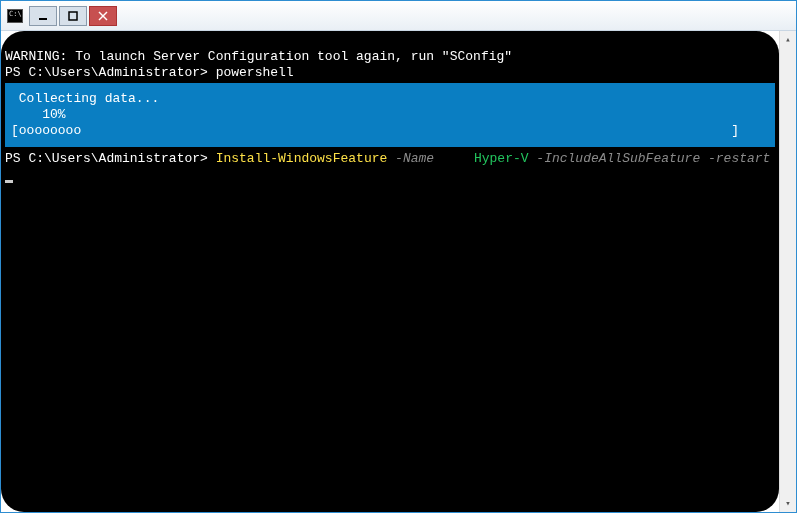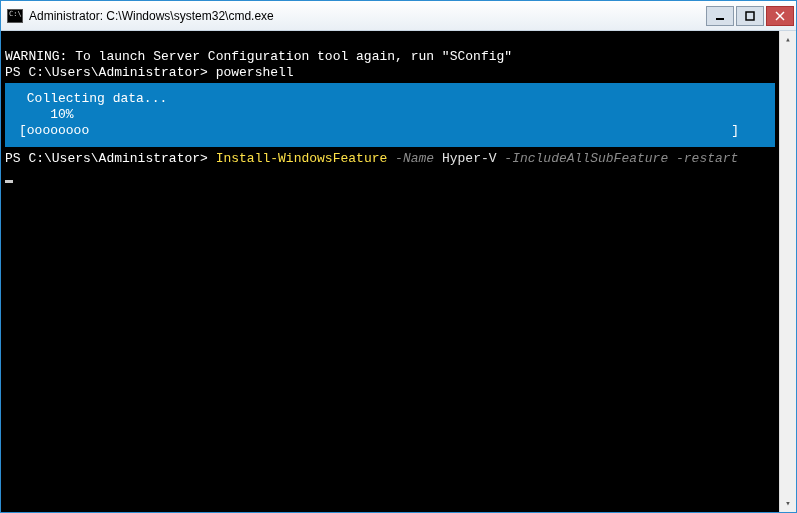--- a/index.html
+++ b/index.html
@@ -62,20 +62,21 @@
   }
   .terminal {
     flex: 1;
     background: #000000;
     color: #cccccc;
     padding: 2px 4px;
     line-height: 16px;
     white-space: pre;
     overflow: hidden;
     position: relative;
+    border-radius: 23px;
   }
   .scrollbar {
     width: 17px;
     background: #f0f0f0;
     border-left: 1px solid #ddd;
     display: flex;
     flex-direction: column;
   }
   .sb-btn {
     height: 17px;
@@ -87,43 +88,42 @@
     font-size: 9px;
   }
   .sb-track { flex: 1; background: #f0f0f0; }
   .warning { color: #ffffff; }
   .prompt { color: #ffffff; }
   .cmd { color: #ffffff; }
   .progress-box {
     background: #0a7ec2;
     color: #ffffff;
     margin: 2px 0 4px 0;
-    padding: 8px 6px 8px 14px;
+    padding: 8px 6px 8px 6px;
     line-height: 16px;
   }
   .progress-box .bar-line { display: flex; }
   .progress-box .bar-close { margin-left: auto; padding-right: 30px; }
   .cmdlet { color: #fde047; }
   .param { color: #8a8a8a; font-style: italic; }
-  .arg { color: #e5e5e5; }
+  .arg { color: #22c55e; margin-left: 32px; }
   .cursor {
     display: inline-block;
     width: 8px;
     height: 3px;
     background: #cccccc;
     vertical-align: bottom;
     margin-top: -2px;
   }
 </style>
 </head>
 <body>
 
 <div class="title-bar">
   <div class="title-icon"></div>
-  <div class="title-text">Administrator: C:\Windows\system32\cmd.exe</div>
   <div class="win-controls">
     <div class="win-btn">
       <svg viewBox="0 0 10 10">
           <rect x="1" y="7" width="8" height="2" fill="#000"></rect>
         </svg>
     </div>
     <div class="win-btn">
       <svg viewBox="0 0 10 10">
           <rect x="1" y="1" width="8" height="8" fill="none" stroke="#000" stroke-width="1.5"></rect>
         </svg>

